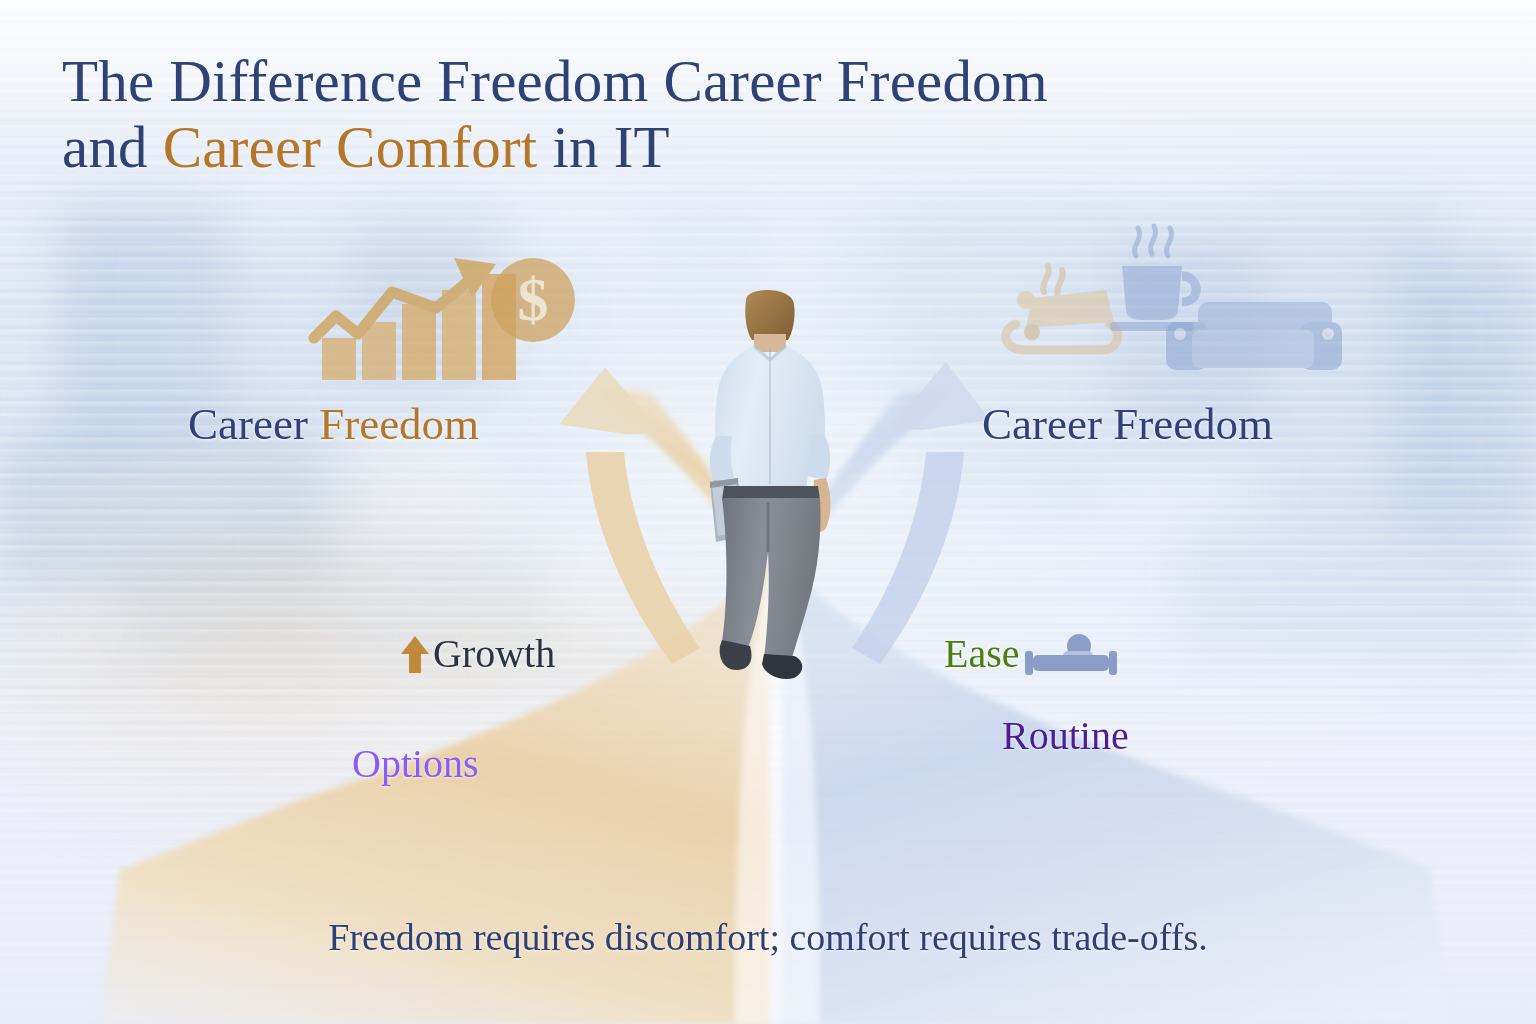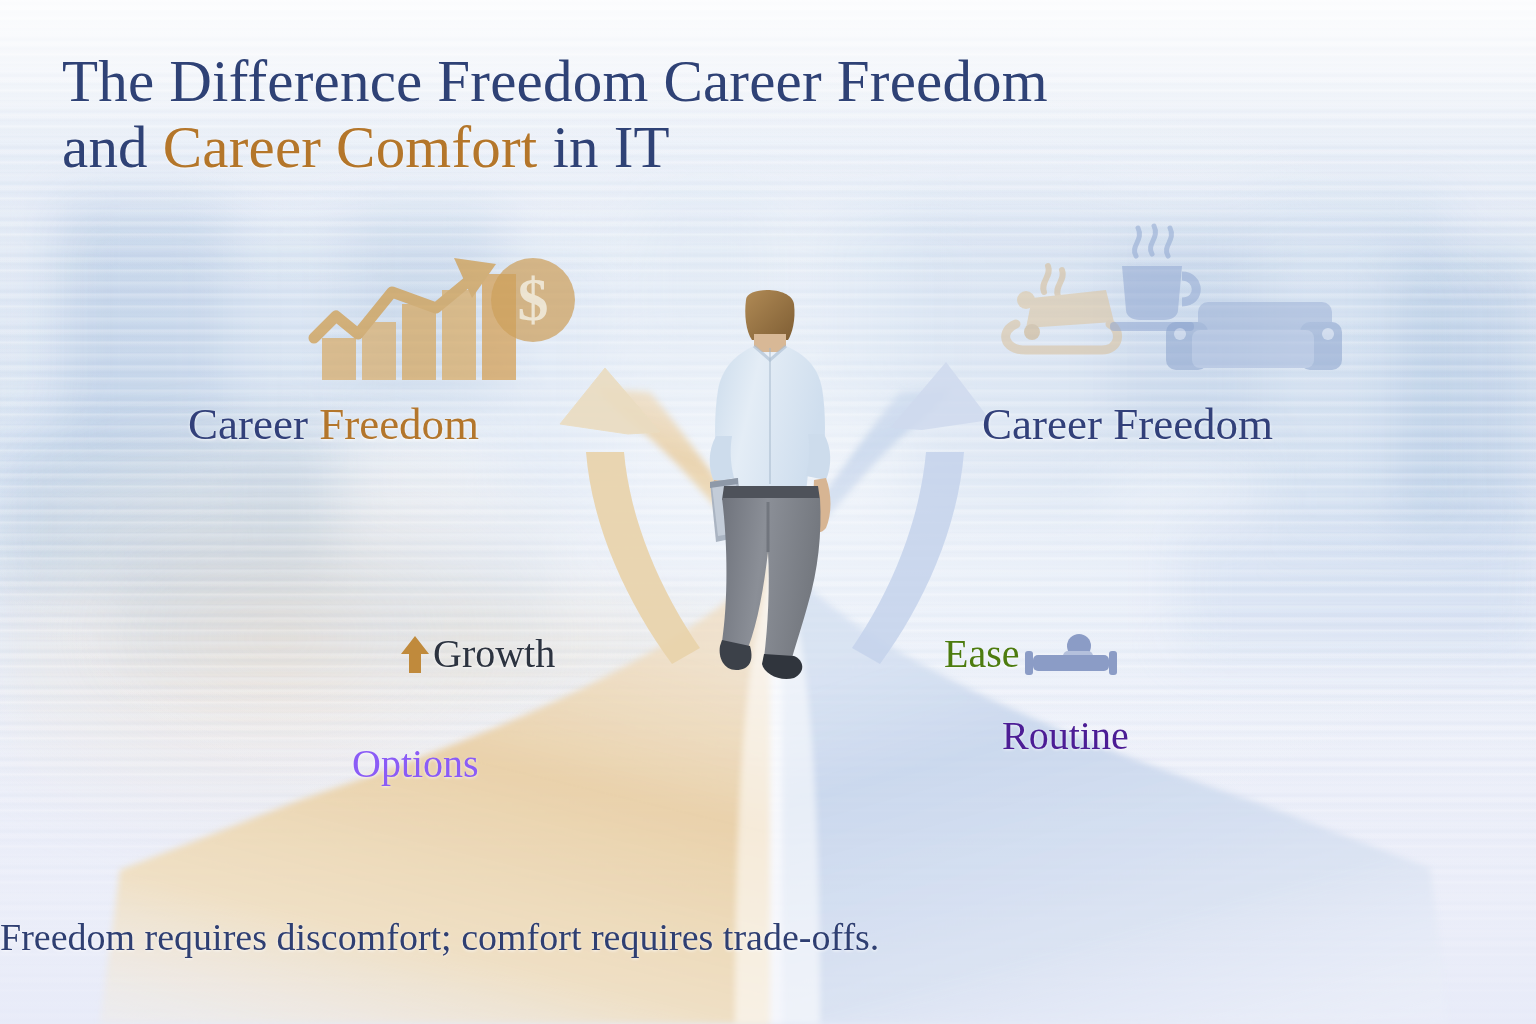--- a/index.html
+++ b/index.html
@@ -138,20 +138,21 @@
   #kw-growth  { left: 400px; top: 630px; color: #2c3340; }
   #kw-options { left: 352px; top: 712px; color: #8b5cf6; margin-top: 28px; }
   #kw-ease    { left: 944px; top: 630px; color: #4d7c0f; }
   #kw-routine { left: 1002px; top: 712px; color: #4c1d95; }
 
   
   .caption {
     position: absolute;
     left: 0; right: 0;
     top: 915px;
+    text-align: center;
     font-size: 38px;
     color: #2f3f72;
     white-space: nowrap;
     text-shadow: 0 1px 3px rgba(255,255,255,0.8);
   }
 
   
   .icon-cluster { position: absolute; }
   #icons-left  { left: 296px; top: 242px; }
   #icons-right { left: 996px; top: 218px; }

